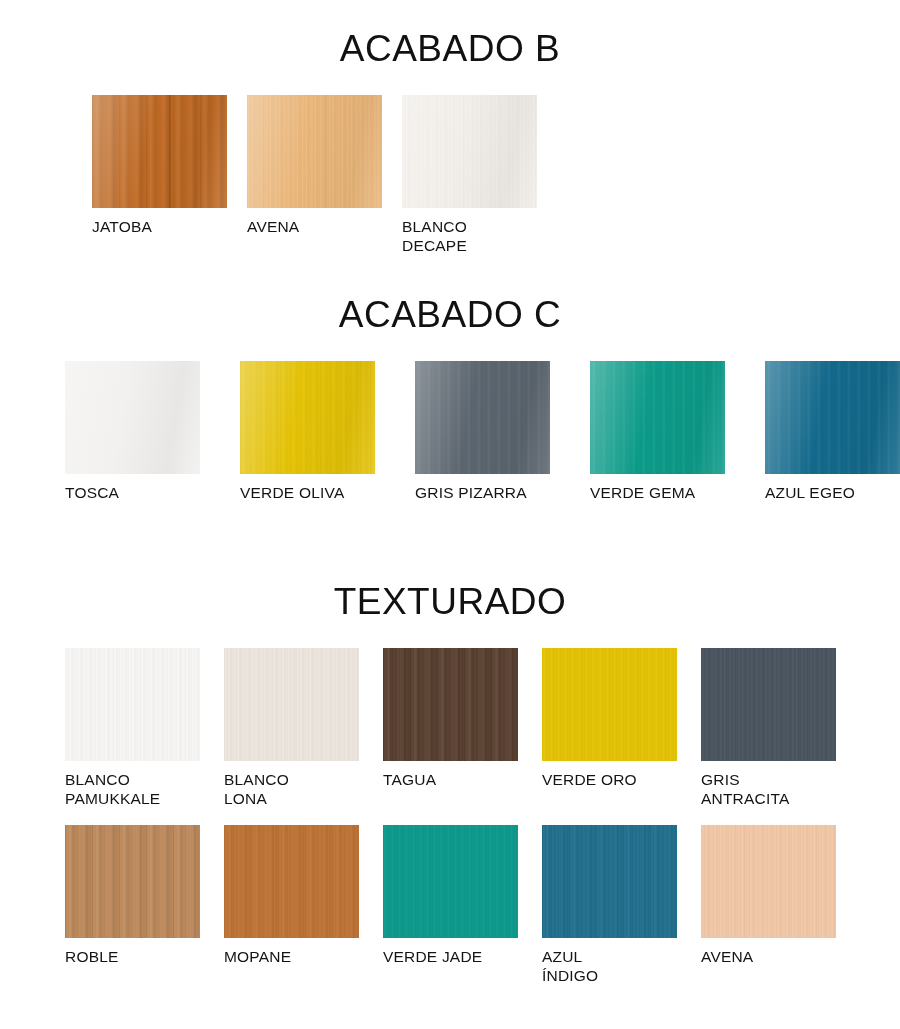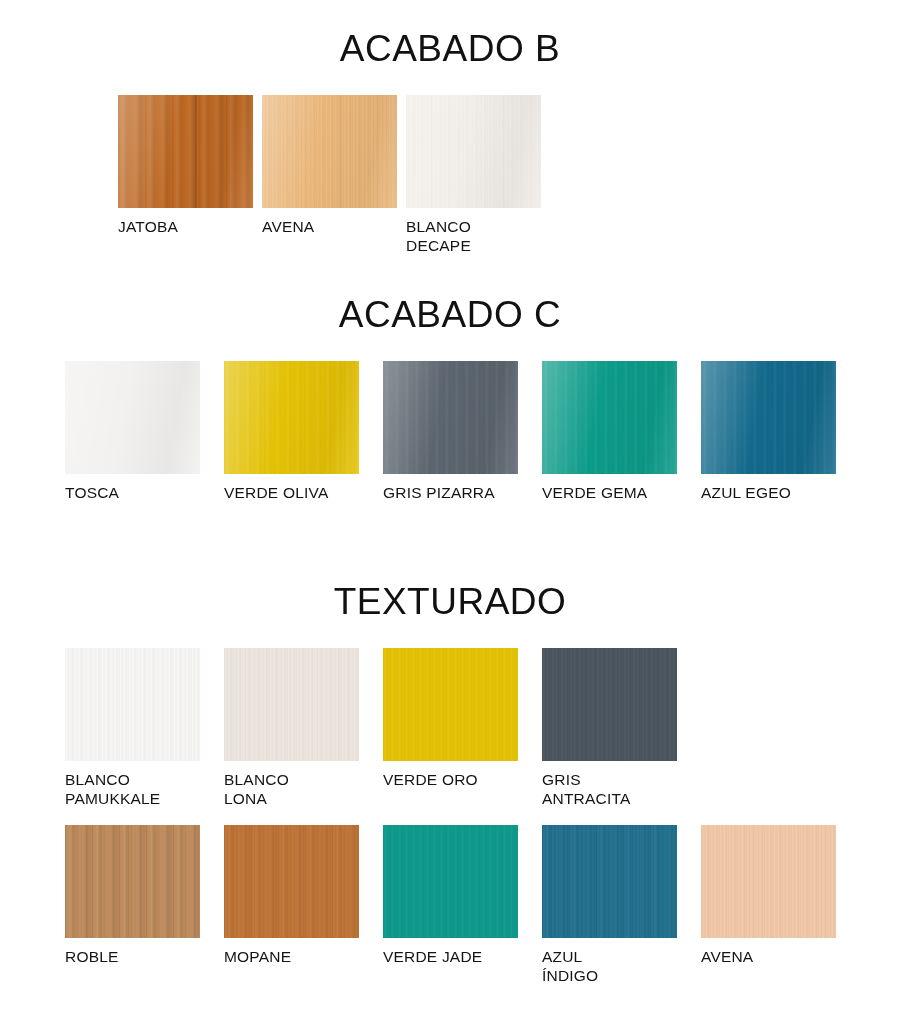--- a/index.html
+++ b/index.html
@@ -62,22 +62,22 @@
     white-space: pre-line;
     text-align: left;
     font-weight: 400;
   }
 
   
   #section-acabado-b  { position: absolute; left: 0;  top: 30px;  width: 900px; }
   #section-acabado-c  { position: absolute; left: 0;  top: 296px; width: 900px; }
   #section-texturado  { position: absolute; left: 0;  top: 583px; width: 900px; }
 
-  #section-acabado-b .swatch-row { padding-left: 118px; gap: 9px; margin-top: 28px; }
-  #section-acabado-c .swatch-row { padding-left: 65px;  gap: 24px; margin-top: 28px; }
+  #section-acabado-b .swatch-row { padding-left: 92px; gap: 20px; margin-top: 28px; }
+  #section-acabado-c .swatch-row { padding-left: 65px;  gap: 40px; margin-top: 28px; }
   #section-texturado .swatch-row { padding-left: 65px;  gap: 24px; }
   #section-texturado .swatch-row.row-1 { margin-top: 28px; }
   #section-texturado .swatch-row.row-2 { margin-top: 17px; }
 
   
   
   .grain-fine {
     background-image:
       repeating-linear-gradient(90deg,
         rgba(0,0,0,0.055) 0px, rgba(0,0,0,0.00) 1px,
@@ -233,20 +233,28 @@
 
       <div class="swatch-cell">
         <div class="swatch edge">
           <div class="tex" style="background:#EDE6DF"></div>
           <div class="tex grain-fine" style="opacity:.8"></div>
         </div>
         <div class="swatch-label">BLANCO
 LONA</div>
       </div>
 
+      <div class="swatch-cell">
+        <div class="swatch edge">
+          <div class="tex" style="background:#5A4030"></div>
+          <div class="tex grain-broad"></div>
+          <div class="tex grain-fine"></div>
+        </div>
+        <div class="swatch-label">TAGUA</div>
+      </div>
 
       <div class="swatch-cell">
         <div class="swatch edge">
           <div class="tex" style="background:#E3C206"></div>
           <div class="tex grain-paint"></div>
         </div>
         <div class="swatch-label">VERDE ORO</div>
       </div>
 
       <div class="swatch-cell">

